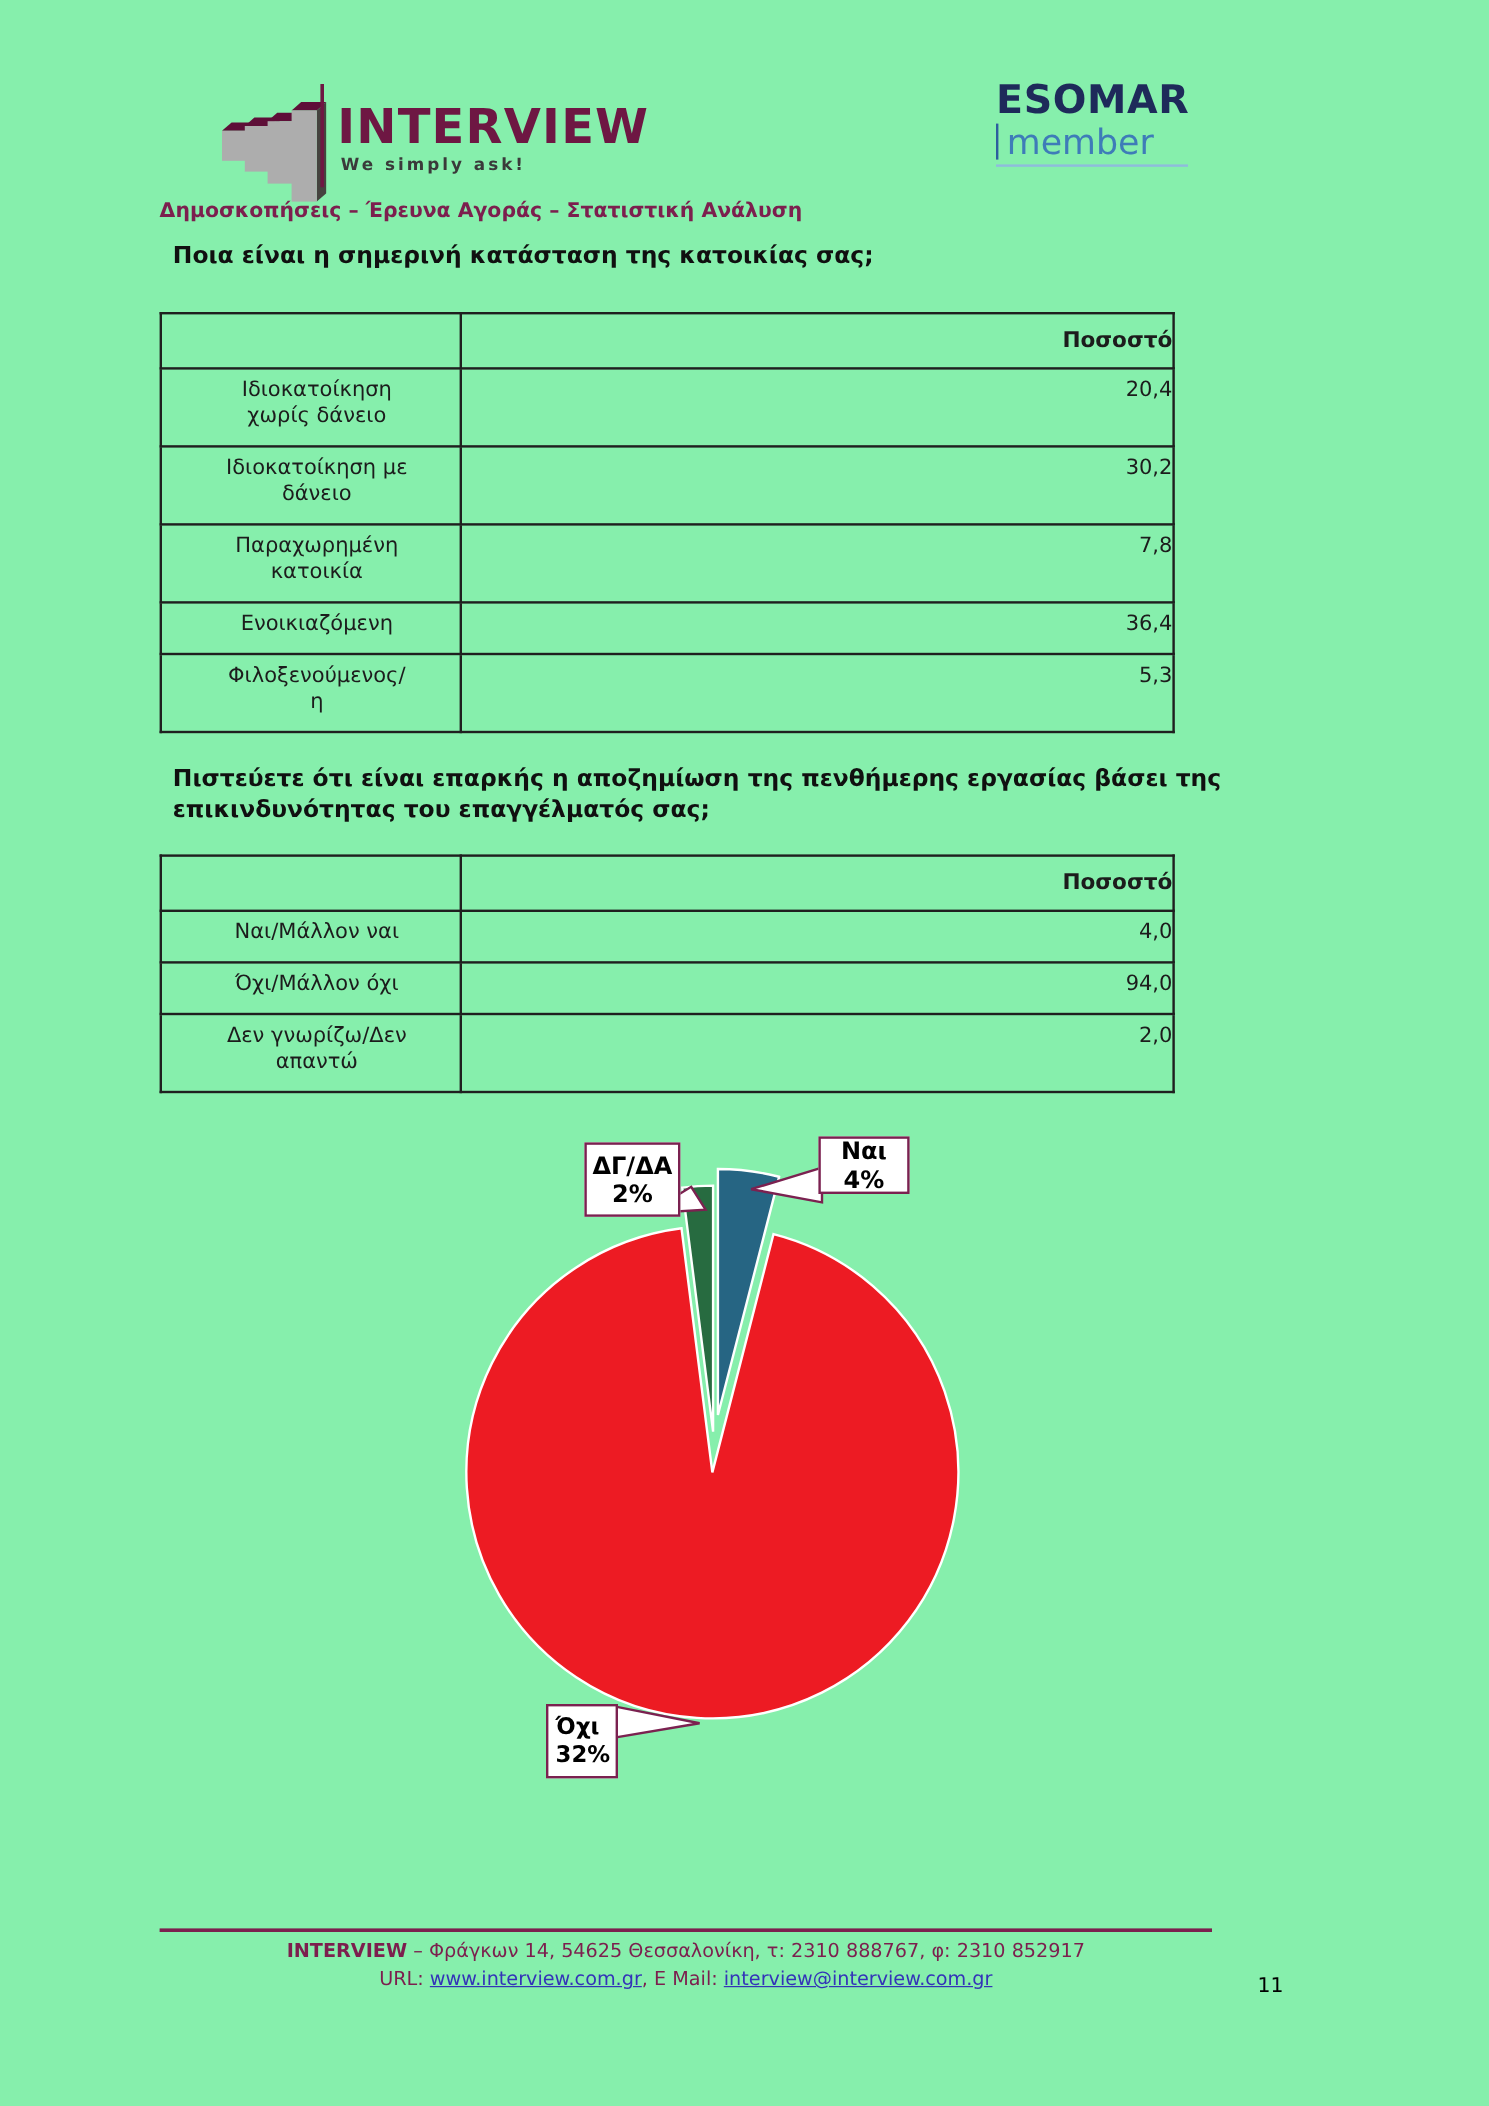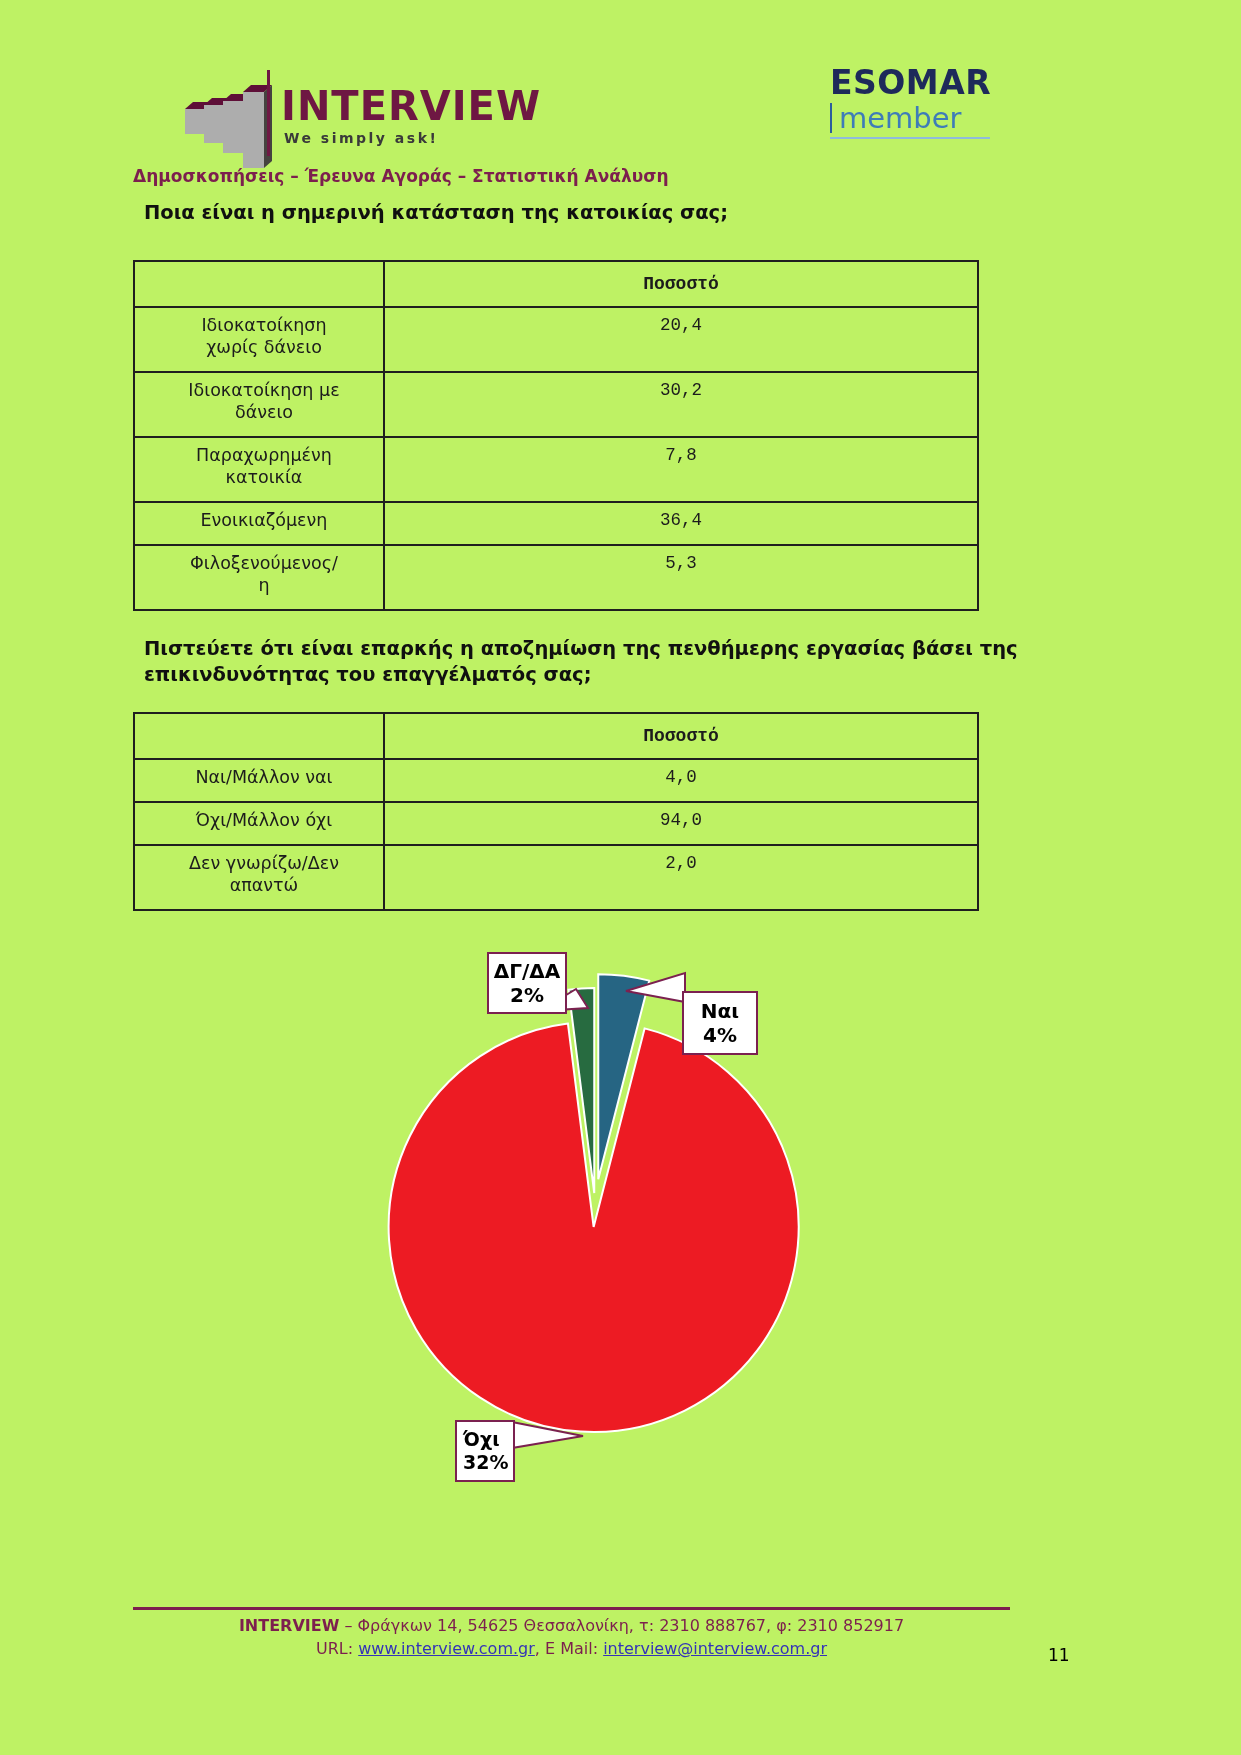--- a/index.html
+++ b/index.html
@@ -1,20 +1,20 @@
 <!DOCTYPE html>
 <html><head>
 <meta charset="utf-8">
 <style>
   * { margin:0; padding:0; box-sizing:border-box; }
   html,body { background:#e8e8e8; }
   body { font-family:"DejaVu Sans", "Liberation Sans", sans-serif; }
   .page {
     position:relative; width:1241px; height:1755px; margin:0 auto;
-    background:#bef264; overflow:hidden; color:#111;
+    background:#86efac; overflow:hidden; color:#111;
   }
 
   
   .interview-logo { position:absolute; left:150px; top:58px; width:420px; height:105px; }
   .logo-bars { position:absolute; left:14px; top:10px; }
   .logo-divider { position:absolute; left:117px; top:12px; width:3px; height:86px; background:#6E1743; }
   .logo-name { position:absolute; left:131px; top:28px; font-size:40px; font-weight:bold;
                letter-spacing:1px; color:#6E1743; line-height:1; }
   .logo-tagline { position:absolute; left:134px; top:72px; font-size:14px; font-weight:600;
                   letter-spacing:2.5px; color:#3a3a3a; }
@@ -34,31 +34,31 @@
   .q2 { top:636px; }
 
   .data-table { position:absolute; left:133px; width:846px; border-collapse:collapse; table-layout:fixed; }
   .t1 { top:260px; }
   .t2 { top:712px; }
   .data-table td, .data-table th { border:2px solid #1f1f1f; vertical-align:top;
       font-size:17.5px; color:#1c1c1c; line-height:22px; font-weight:normal; }
   .data-table th { height:46px; vertical-align:middle; }
   .col-label { width:250px; }
   .data-table td.label-cell { text-align:center; padding:6px 42px 13px 52px; }
-  .data-table td.value-cell, .data-table th.value-head { text-align:center;font-family:Liberation Mono, monospace; }
+  .data-table td.value-cell, .data-table th.value-head { text-align:right; }
   .data-table td.value-cell { padding:6px 0 13px 0; }
   .data-table th.value-head { font-weight:bold; font-size:18px; }
 
   
   .pie-wrap { position:absolute; left:330px; top:855px; width:560px; height:660px; z-index:1; }
   .callout { position:absolute; z-index:3; background:#ffffff; border:2.5px solid #7B2150;
              display:flex; flex-direction:column; align-items:center; justify-content:center;
              font-weight:bold; font-size:20px; color:#000; line-height:1.22; text-align:center; }
   .callout-dgda { left:487px; top:952px; width:80px; height:62px; }
-  .callout-nai  { left:682px; top:947px; width:76px; height:64px;margin-top:44px; }
+  .callout-nai  { left:682px; top:947px; width:76px; height:48px; }
   .callout-oxi  { left:455px; top:1420px; width:60px; height:62px; align-items:flex-start;
                   padding-left:6px; font-size:19px; text-align:right; }
 
   
   .footer-rule { position:absolute; left:133px; top:1607px; width:877px; height:3px; background:#7C1F4E; }
   .footer-text { position:absolute; left:133px; top:1614px; width:877px; text-align:center;
                  font-size:16px; color:#7C1F4E; line-height:23px; }
   .footer-text b { font-weight:bold; }
   .footer-link { color:#3333B8; text-decoration:underline; cursor:pointer; }
   .page-number { position:absolute; left:1048px; top:1645px; font-size:17px; color:#000; }

